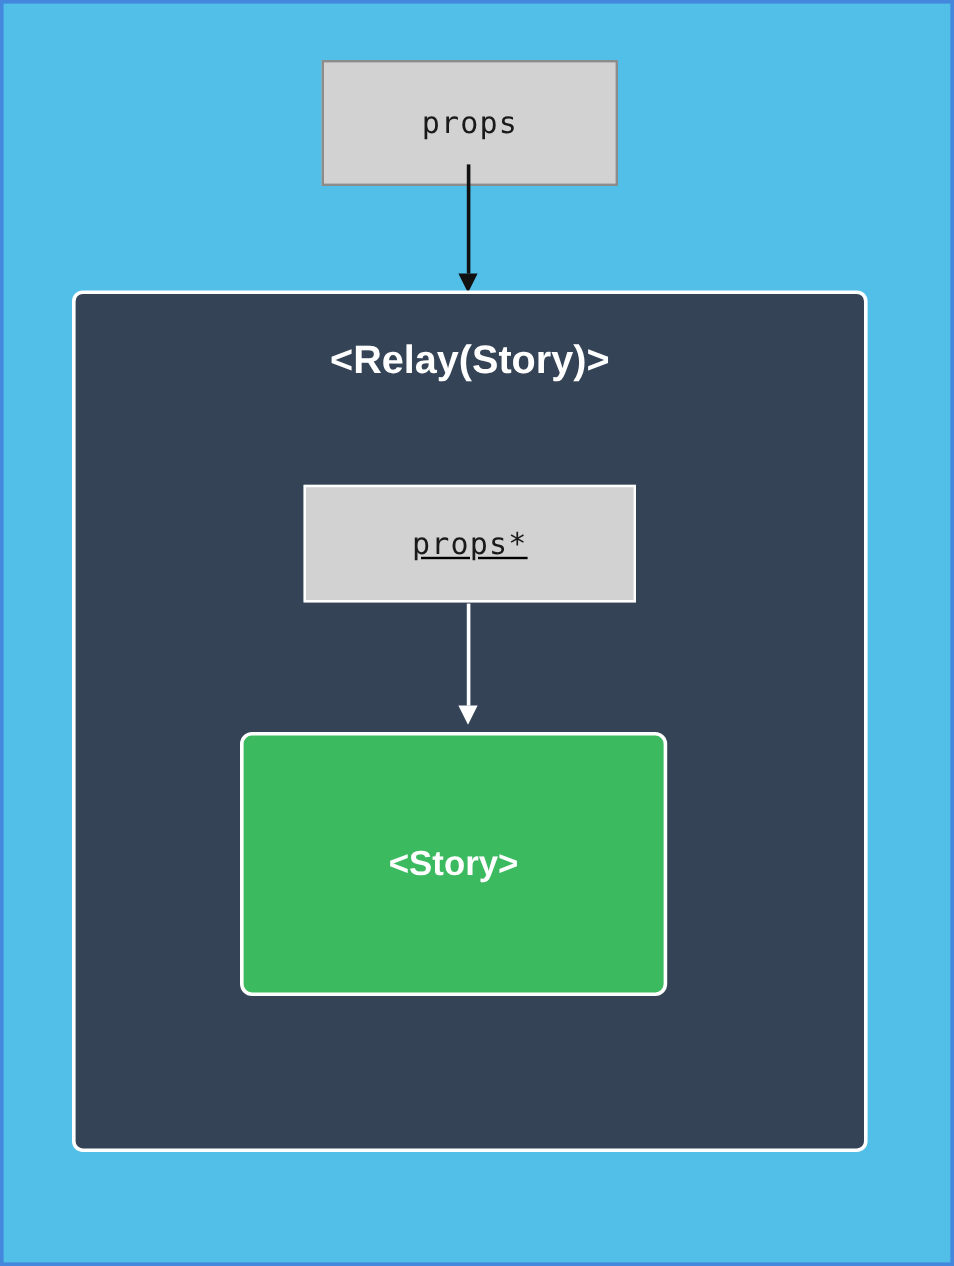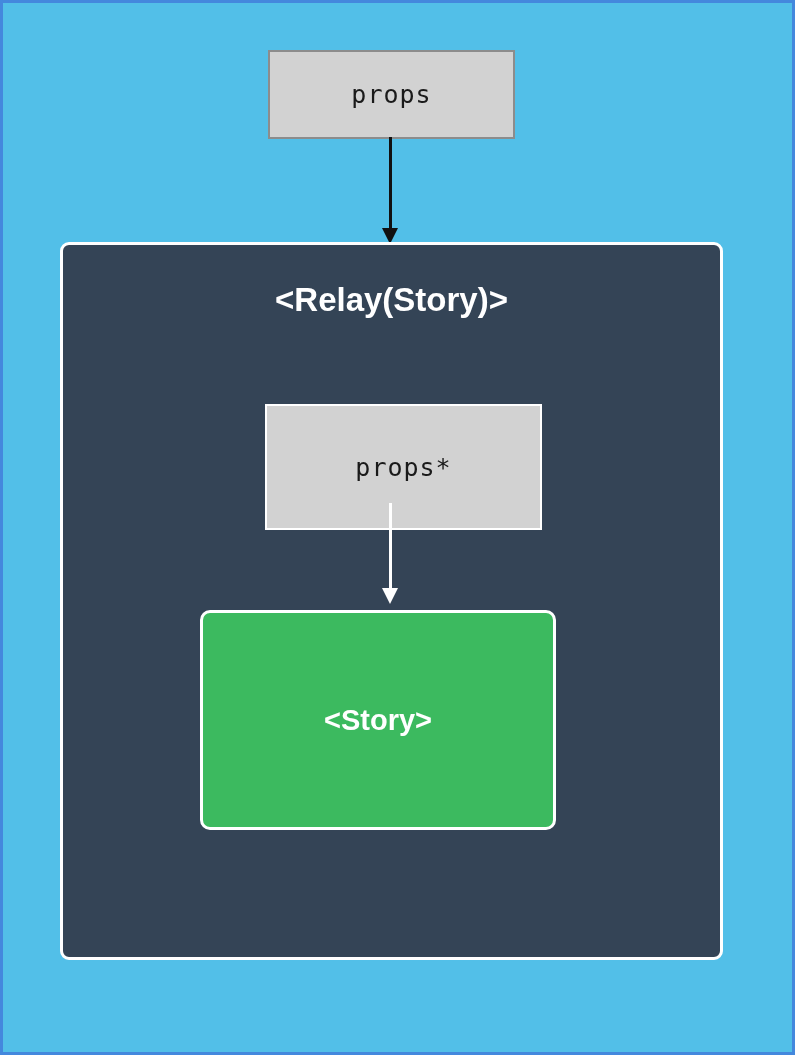--- a/index.html
+++ b/index.html
@@ -27,21 +27,21 @@
     font-family: "DejaVu Sans Mono", "Liberation Mono", monospace;
     font-size: 25px;
     color: var(--code-text, #1a1a1a);
     letter-spacing: 1px;
   }
   
   .props-box {
     left: 265px;
     top: 47px;
     width: 247px;
-    height: 89px;
+    height: 105px;
     background: var(--props-fill, #d2d2d2);
     border: 2px solid var(--props-border, #8c8c8c);
   }
   
   .arrow-shaft {
     position: absolute;
     width: 3px;
   }
   .arrow-head {
     position: absolute;
@@ -78,26 +78,27 @@
     left: 0;
     right: 0;
     top: 36px;
     text-align: center;
     font-size: 33px;
     font-weight: bold;
     color: var(--title-text, #ffffff);
   }
   
   .props-star-box {
-    left: 202px;
+    left: 190px;
     top: 159px;
     width: 277px;
-    height: 126px;
+    height: 98px;
     background: var(--props-fill, #d2d2d2);
     border: 2px solid var(--props-star-border, #ffffff);
+    text-decoration: underline;
   }
   .arrow2-shaft {
     left: 326px;
     top: 258px;
     height: 85px;
     background: var(--arrow-inner, #ffffff);
   }
   .arrow2-head {
     left: 319px;
     top: 343px;

